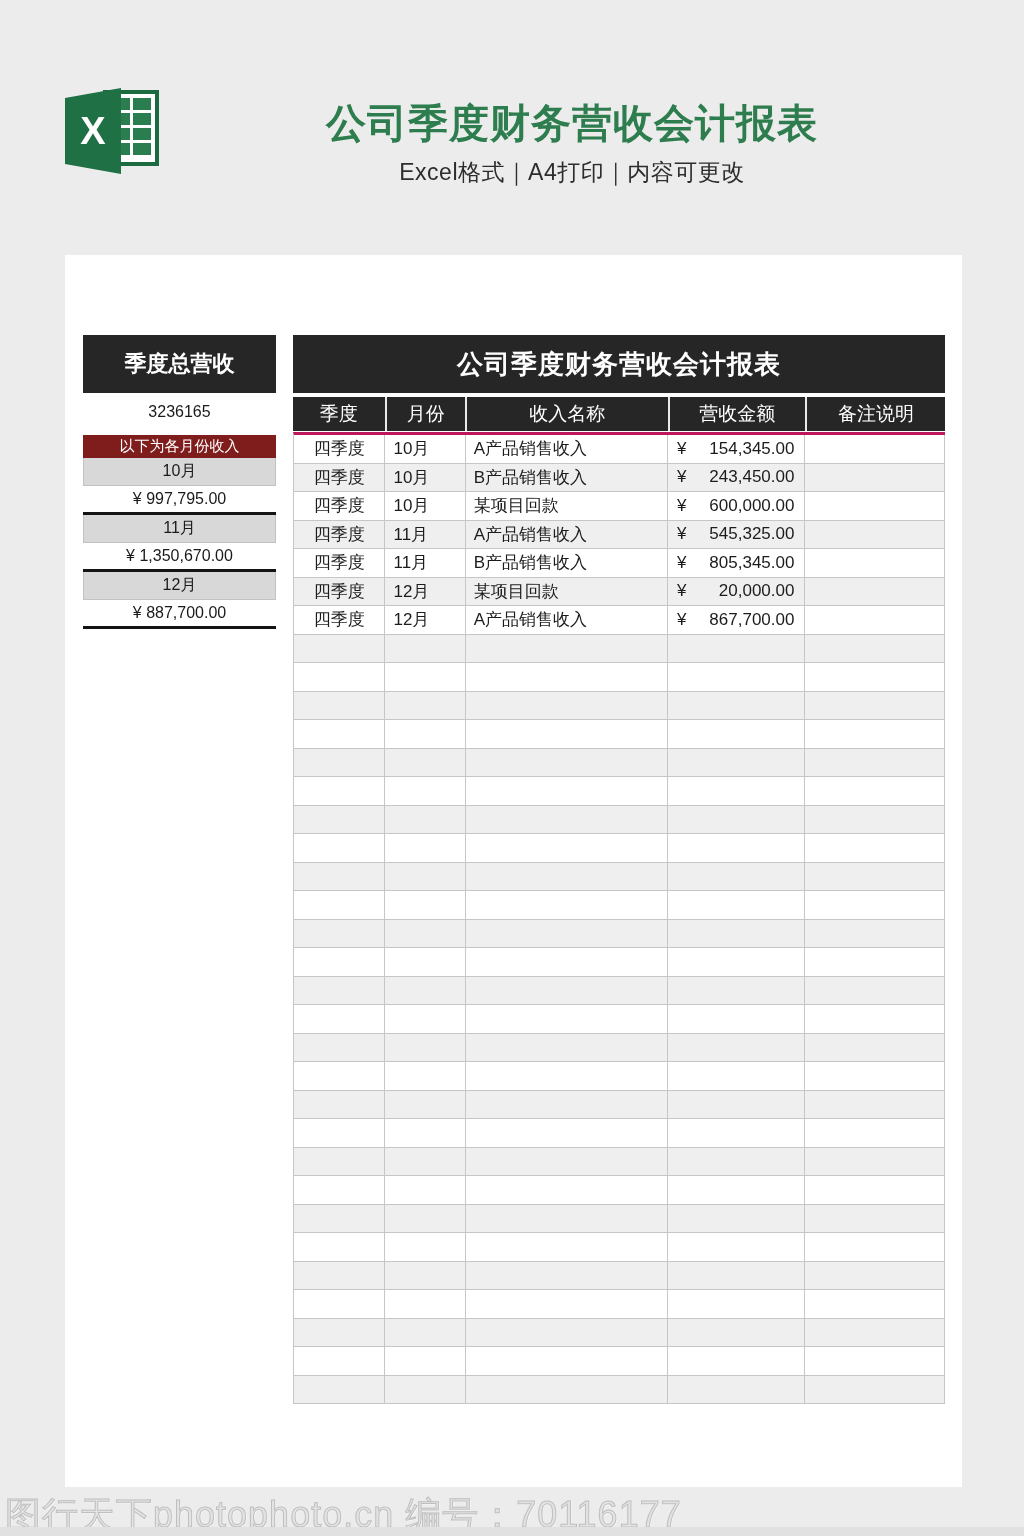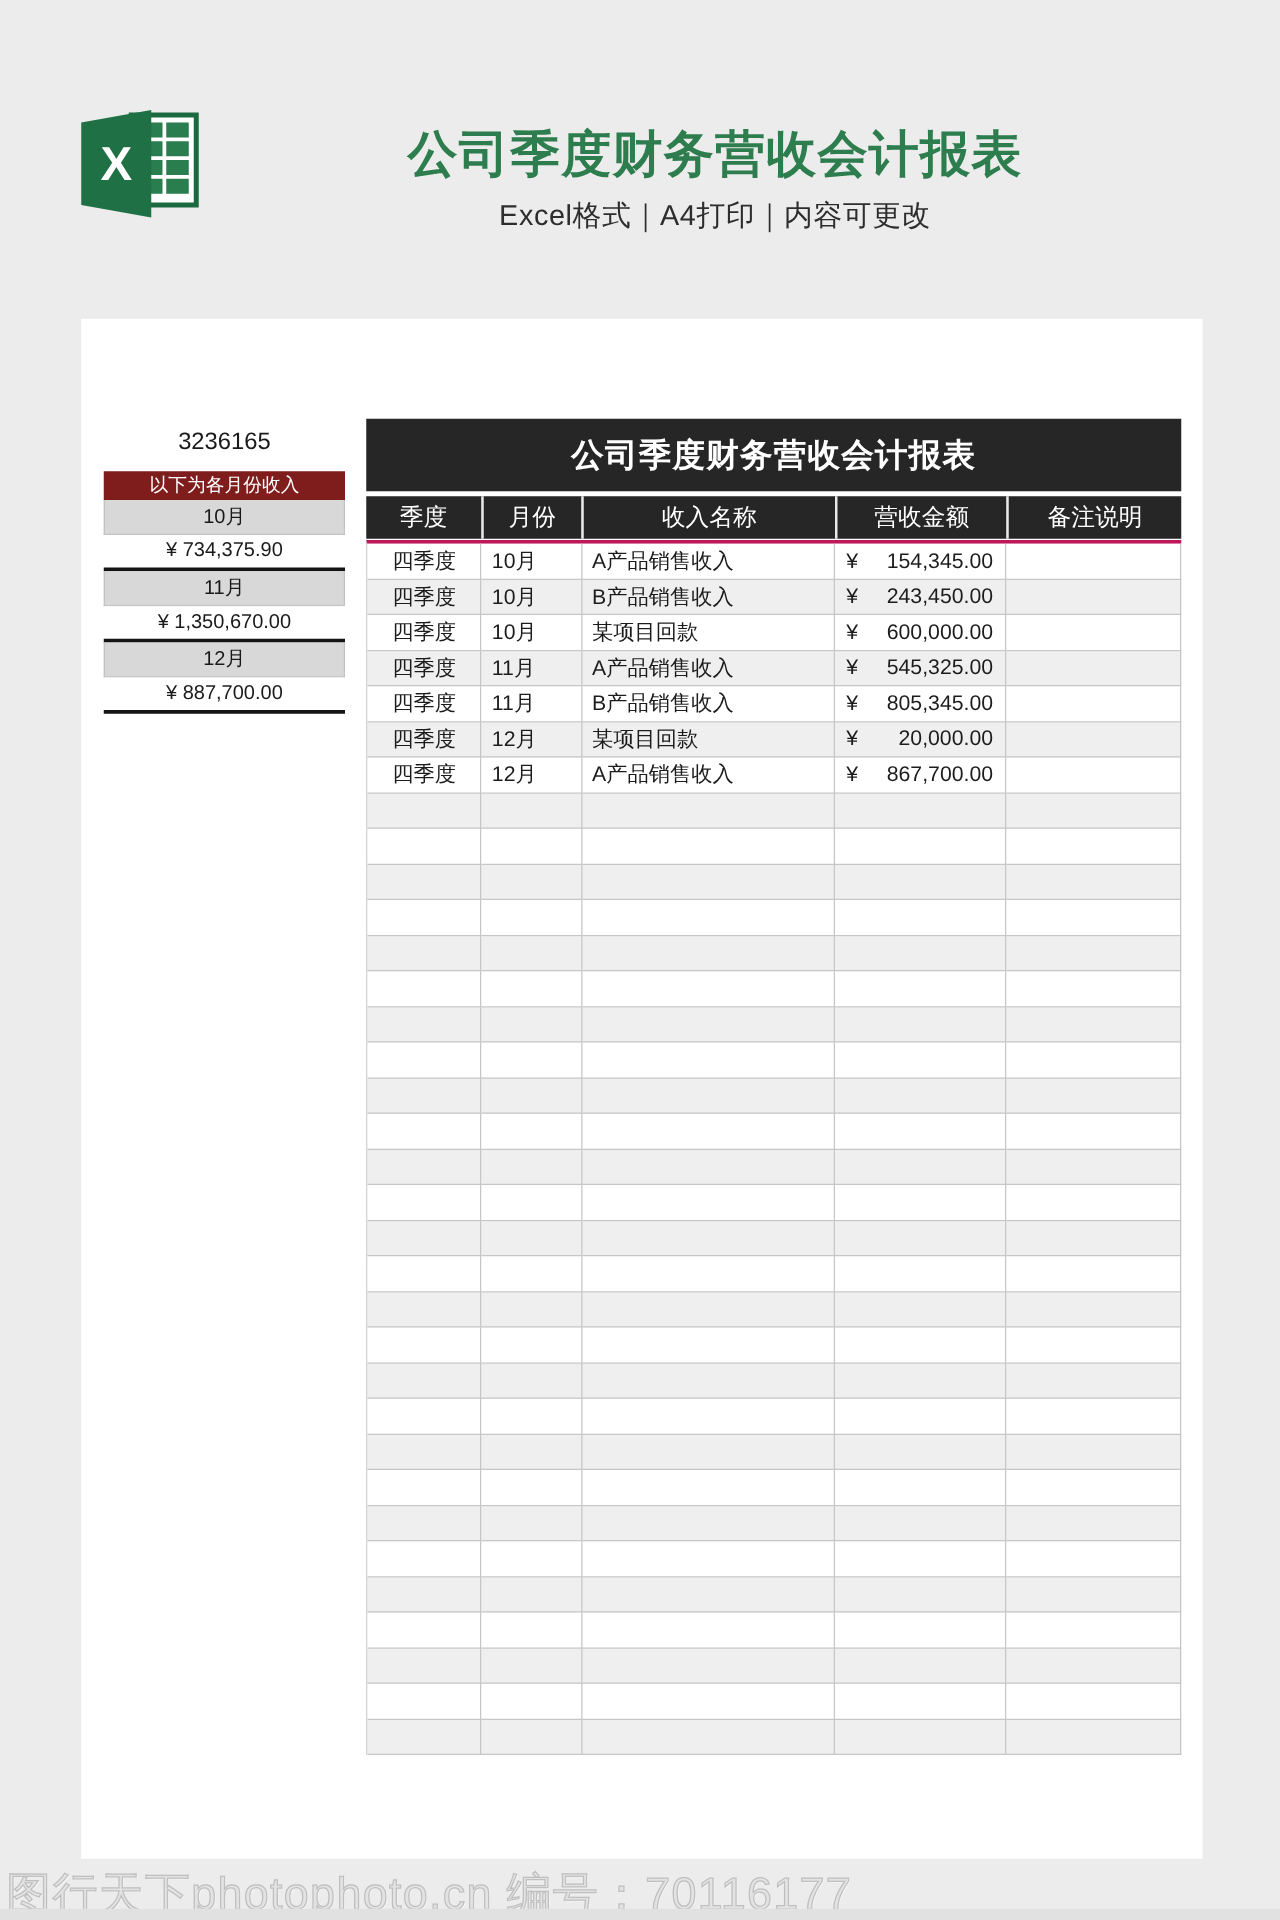--- a/index.html
+++ b/index.html
@@ -35,21 +35,21 @@
   }
 
   
   .sidebar { position: absolute; left: 18px; top: 80px; width: 193px; }
   .sb-header {
     height: 58px; background: #262626; color: #fff;
     font-size: 22px; font-weight: bold;
     display: flex; align-items: center; justify-content: center;
   }
   .sb-total {
-    height: 38px; color: #1a1a1a; font-size: 19px;
+    height: 38px; color: #1a1a1a; font-size: 16px;
     display: flex; align-items: center; justify-content: center;
   }
   .sb-subheader {
     height: 23px; margin-top: 4px; background: #7f1d1d; color: #fff;
     font-size: 15px;
     display: flex; align-items: center; justify-content: center;
   }
   .sb-month {
     height: 28px; background: #d8d8d8; border: 1px solid #c2c2c2; border-top: none;
     font-size: 16px; color: #1a1a1a;
@@ -127,25 +127,26 @@
     <polygon points="2,11 58,1 58,87 2,77" fill="#1f7044"></polygon>
     <text x="30" y="57" text-anchor="middle" font-size="38" font-weight="bold" fill="#ffffff" font-family="Liberation Sans, sans-serif">X</text>
   </svg>
 
   <div class="hdr-title" style="color:#2e7d4e">公司季度财务营收会计报表</div>
   <div class="hdr-subtitle">Excel格式｜A4打印｜内容可更改</div>
 
   <div class="page">
 
     <div class="sidebar">
+      <div class="sb-header">季度总营收</div>
       <div class="sb-total">3236165</div>
       <div class="sb-subheader">以下为各月份收入</div>
 
       <div class="sb-month">10月</div>
-      <div class="sb-amount">¥ 734,375.90</div>
+      <div class="sb-amount">¥ 997,795.00</div>
 
       <div class="sb-month">11月</div>
       <div class="sb-amount">¥ 1,350,670.00</div>
 
       <div class="sb-month">12月</div>
       <div class="sb-amount">¥ 887,700.00</div>
     </div>
 
     <div class="maintable">
       <div class="mt-title">公司季度财务营收会计报表</div>

